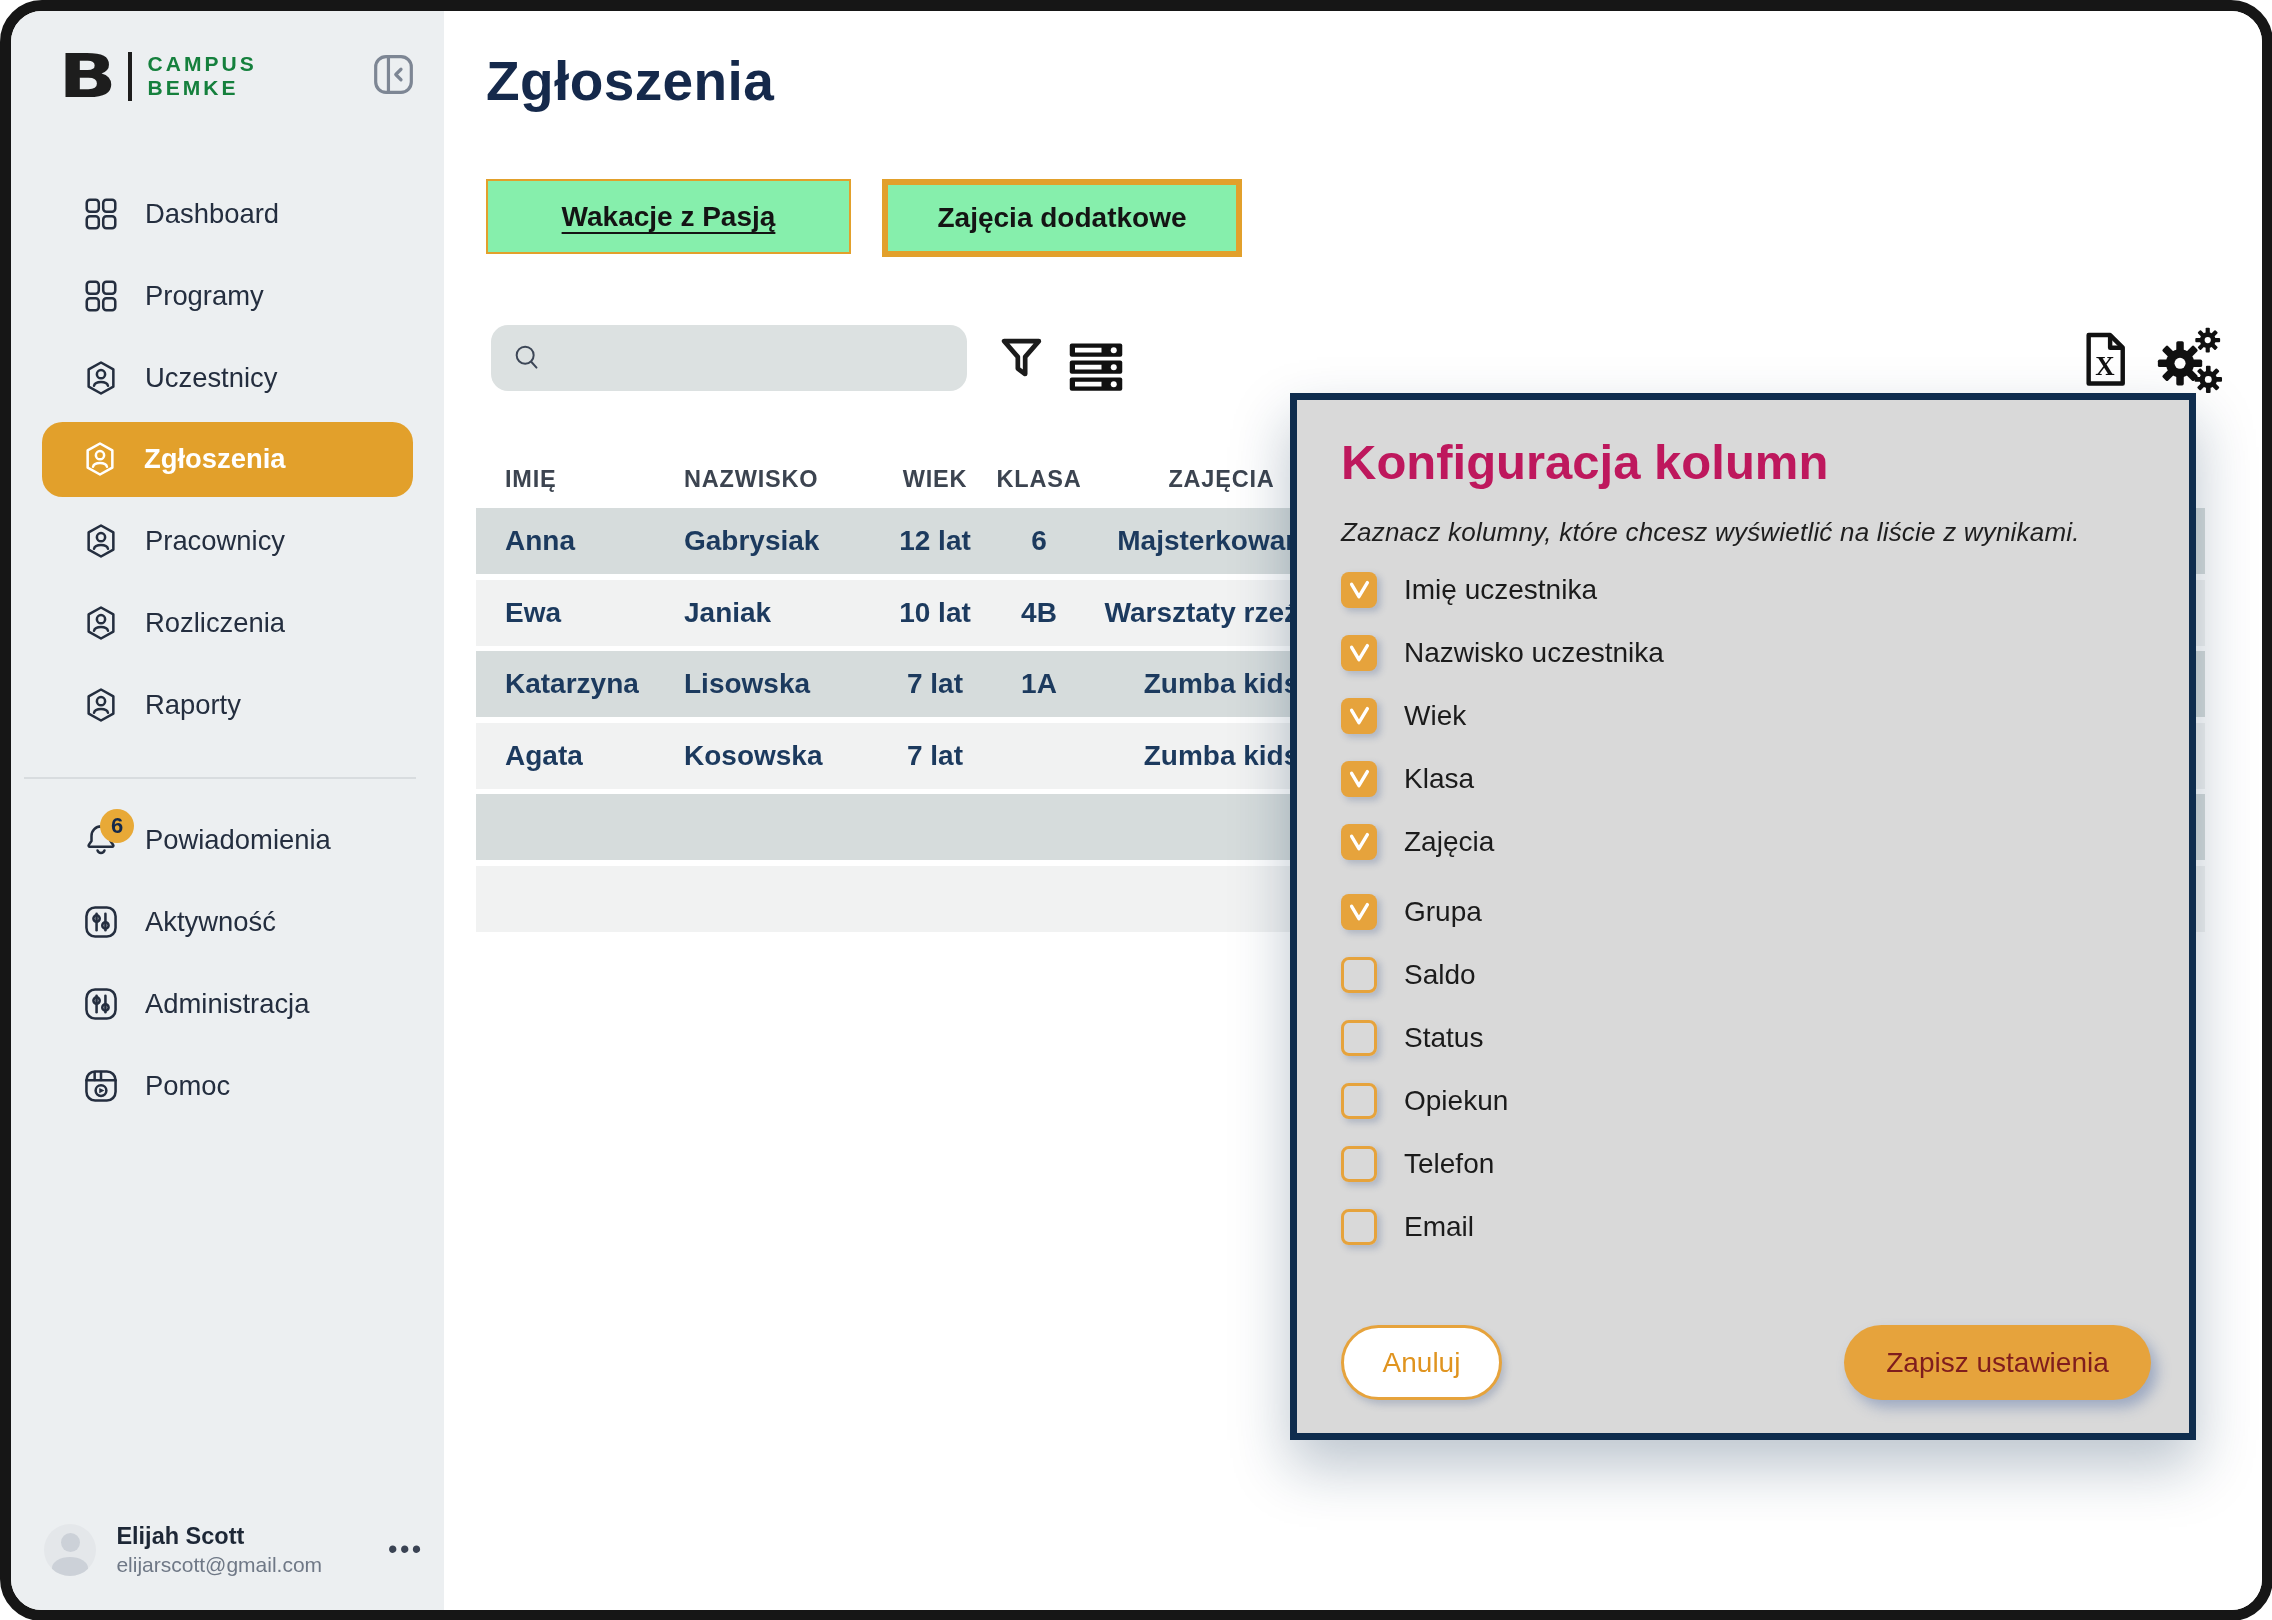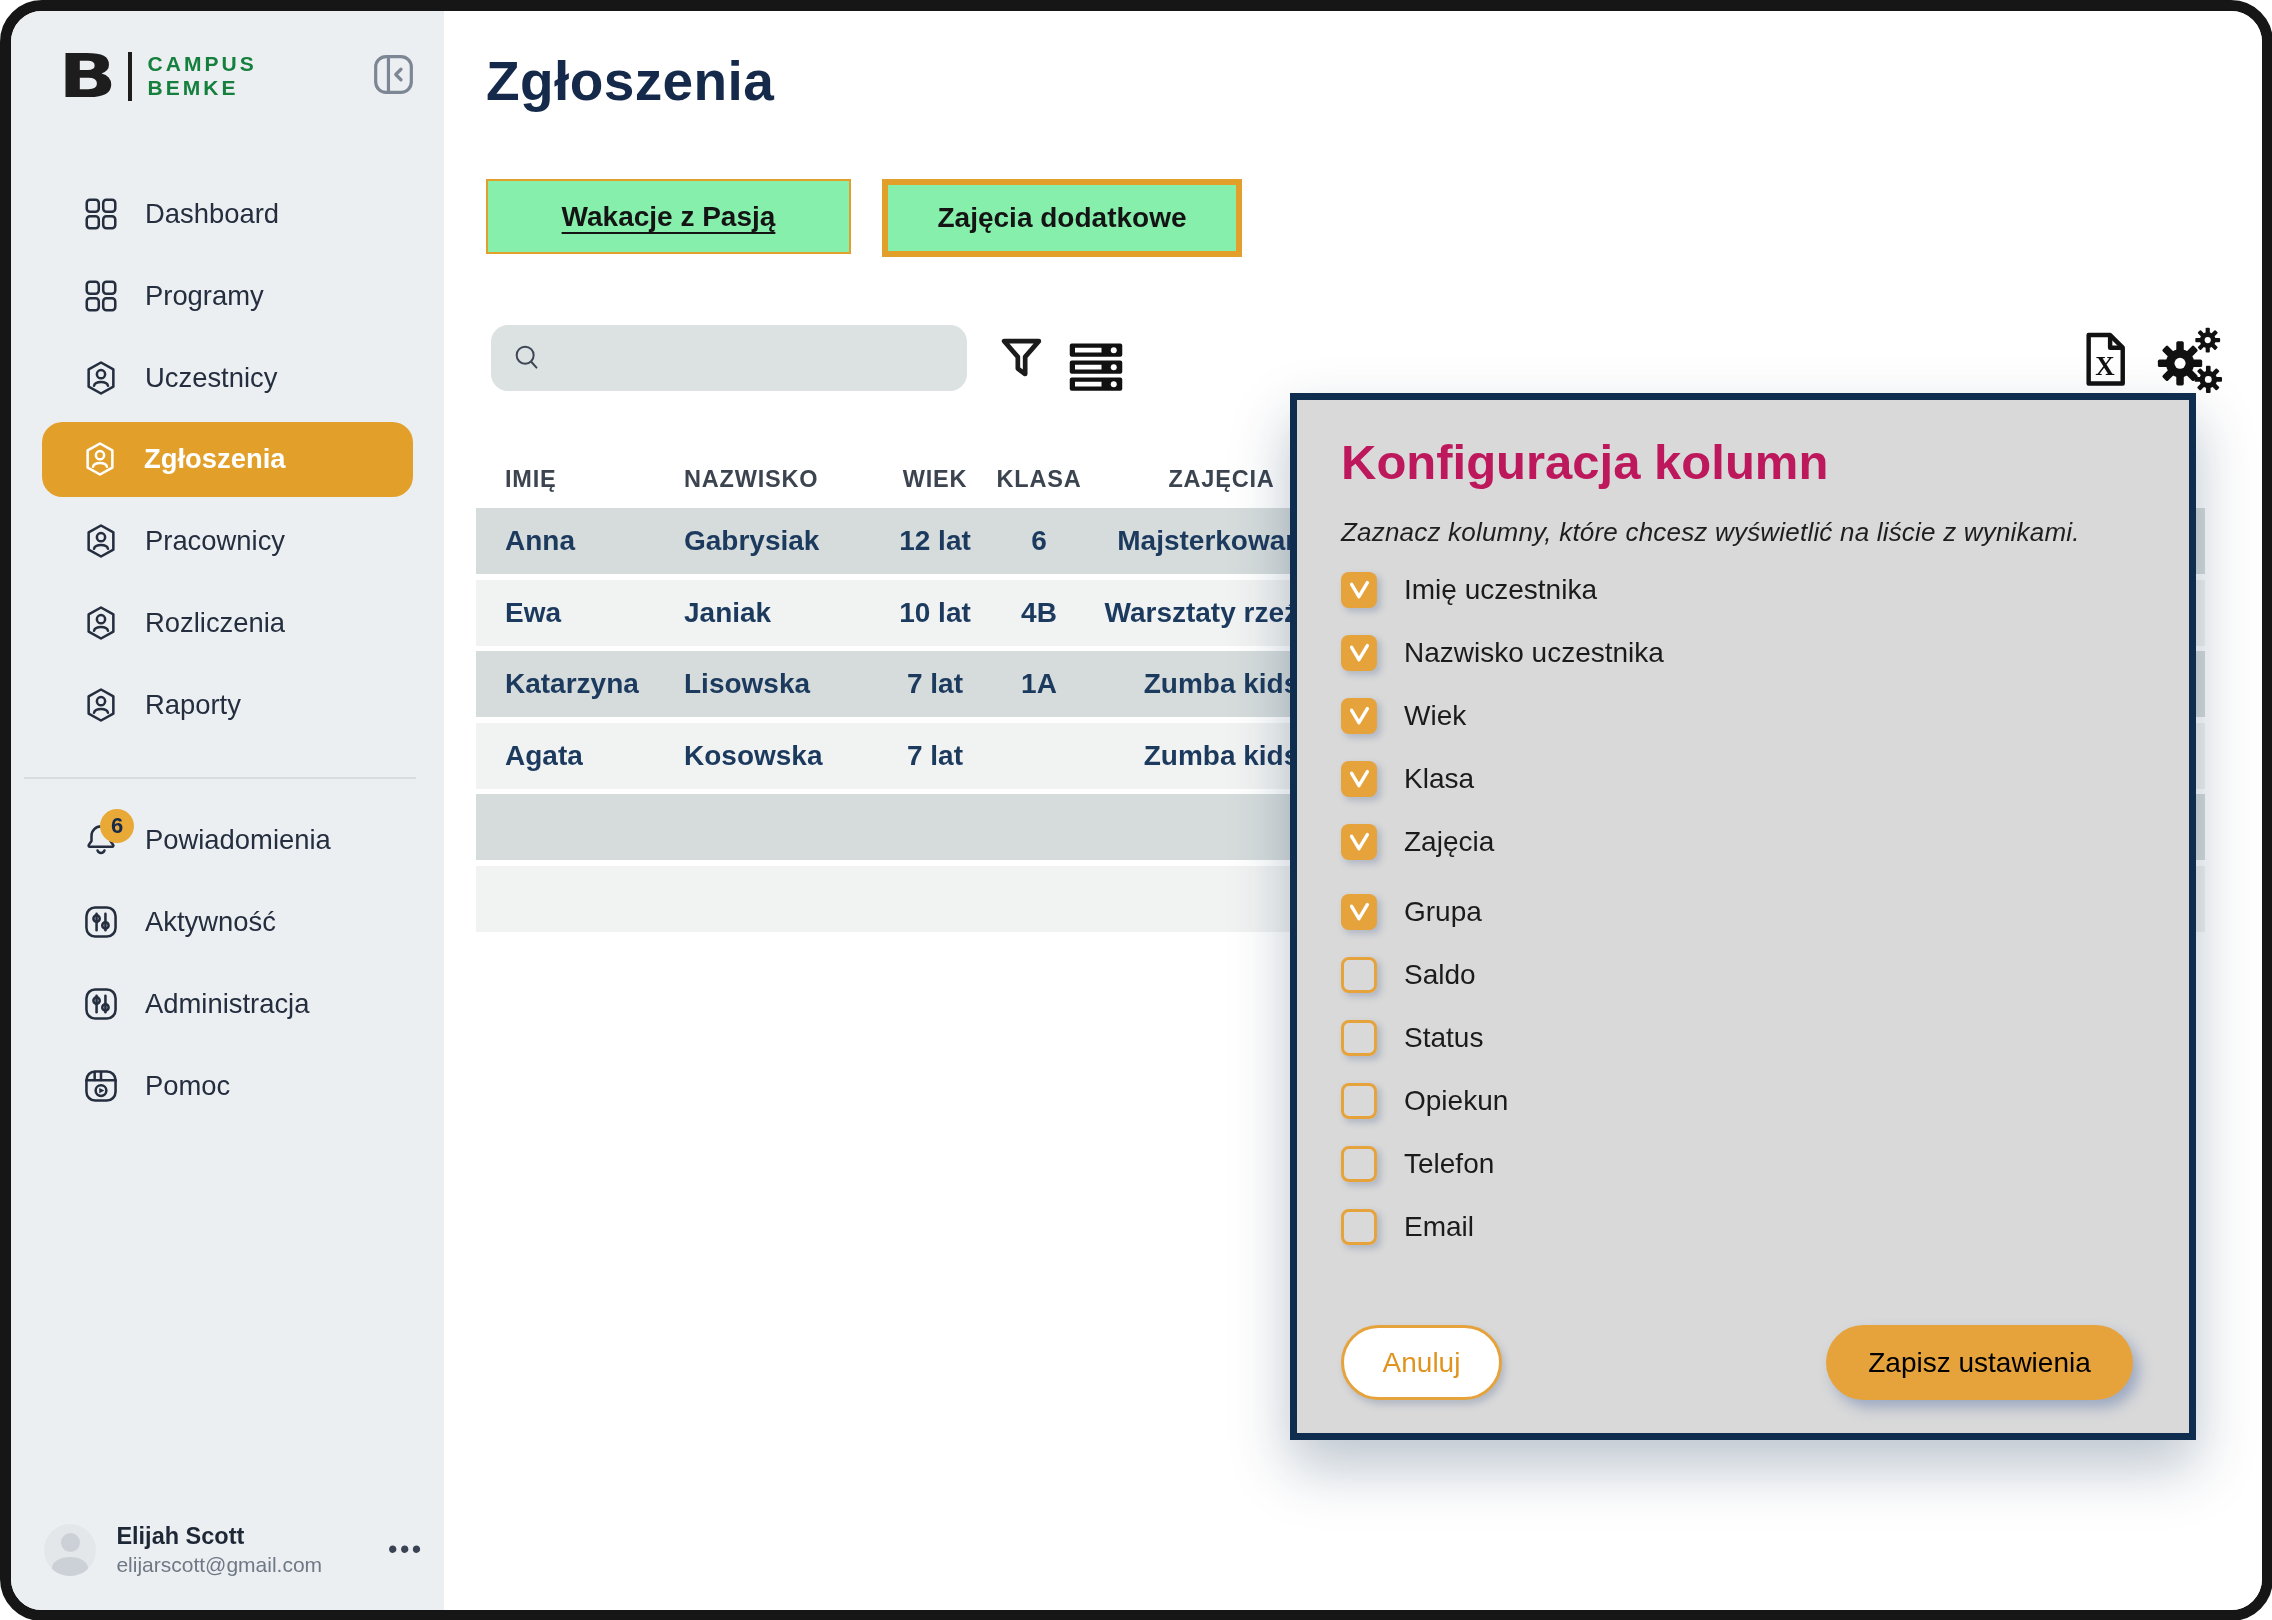--- a/index.html
+++ b/index.html
@@ -97,28 +97,28 @@
   .opt { display: flex; align-items: center; gap: 27px; height: 36px;
     margin-bottom: 27px; cursor: pointer; }
   .opt.gap-before { margin-top: 34px; }
   .cb { width: 36px; height: 36px; border-radius: 7.8px; flex-shrink: 0;
     box-shadow: 3.1px 3.9px 6.3px rgba(90,110,150,0.30); cursor: pointer; }
   .cb.checked { background: #E6A33C; display: flex; align-items: center;
     justify-content: center; }
   .cb.unchecked { background: transparent; border: 3.9px solid #E6A33C; }
   .cb svg { width: 27px; height: 27px; }
   .opt-label { font-size: 28px; color: #1b1b1b; font-weight: 400; }
-  .modal-footer { position: absolute; left: 44px; right: 56px; bottom: 33px;
+  .modal-footer { position: absolute; left: 44px; right: 38px; bottom: 33px;
     display: flex; justify-content: space-between; align-items: center; }
   .btn { height: 75px; border-radius: 39px; display: flex; align-items: center;
     justify-content: center; font-size: 28px; cursor: pointer;
     font-family: "Liberation Sans", sans-serif; }
   .btn-cancel { width: 161px; background: #ffffff; border: 3.1px solid #E6A33C;
     color: #E0941F; font-weight: 500; box-shadow: 3.1px 4.7px 7.8px rgba(90,110,150,0.30); }
-  .btn-save { width: 307px; background: #E6A33C; border: none; color: #000000;
+  .btn-save { width: 307px; background: #E6A33C; border: none; color: #7f1d1d;
     font-weight: 500; box-shadow: 6.3px 7.8px 14px rgba(70,100,160,0.40); }
 </style>
 </head>
 <body>
 
 <div class="frame">
 
   <div class="sidebar">
     <div class="logo-row">
       <div class="logo-mark">B</div>

